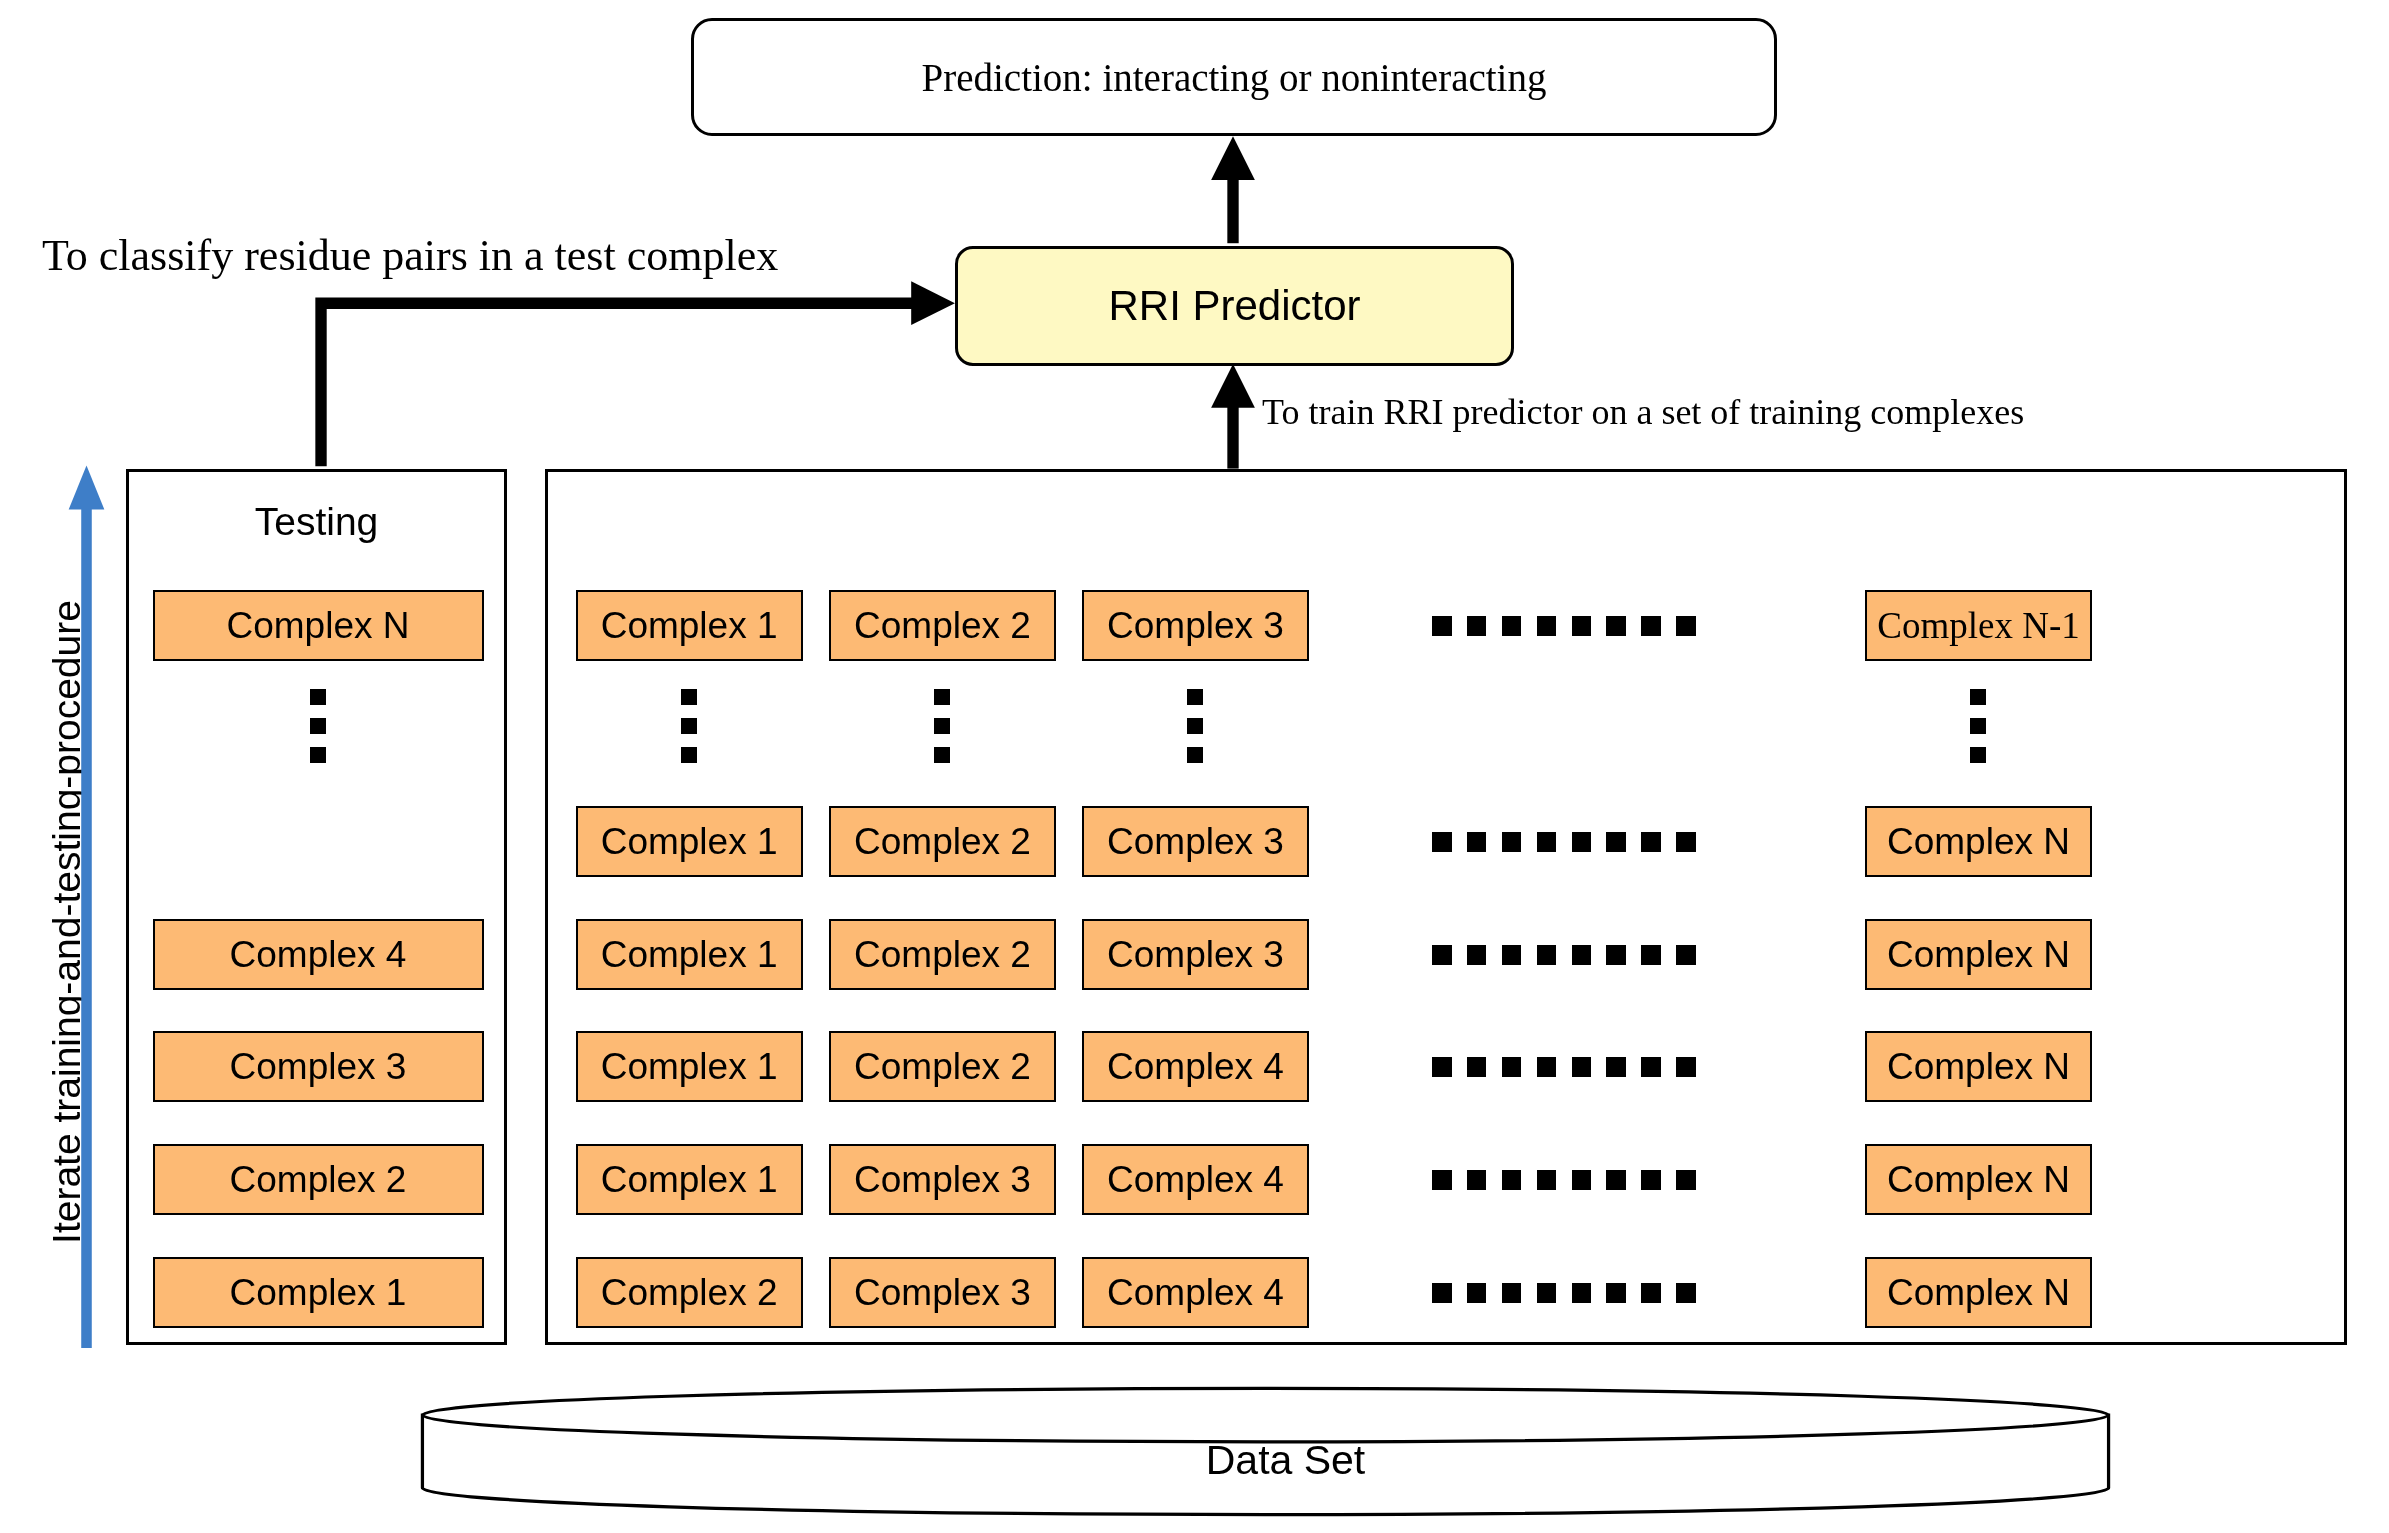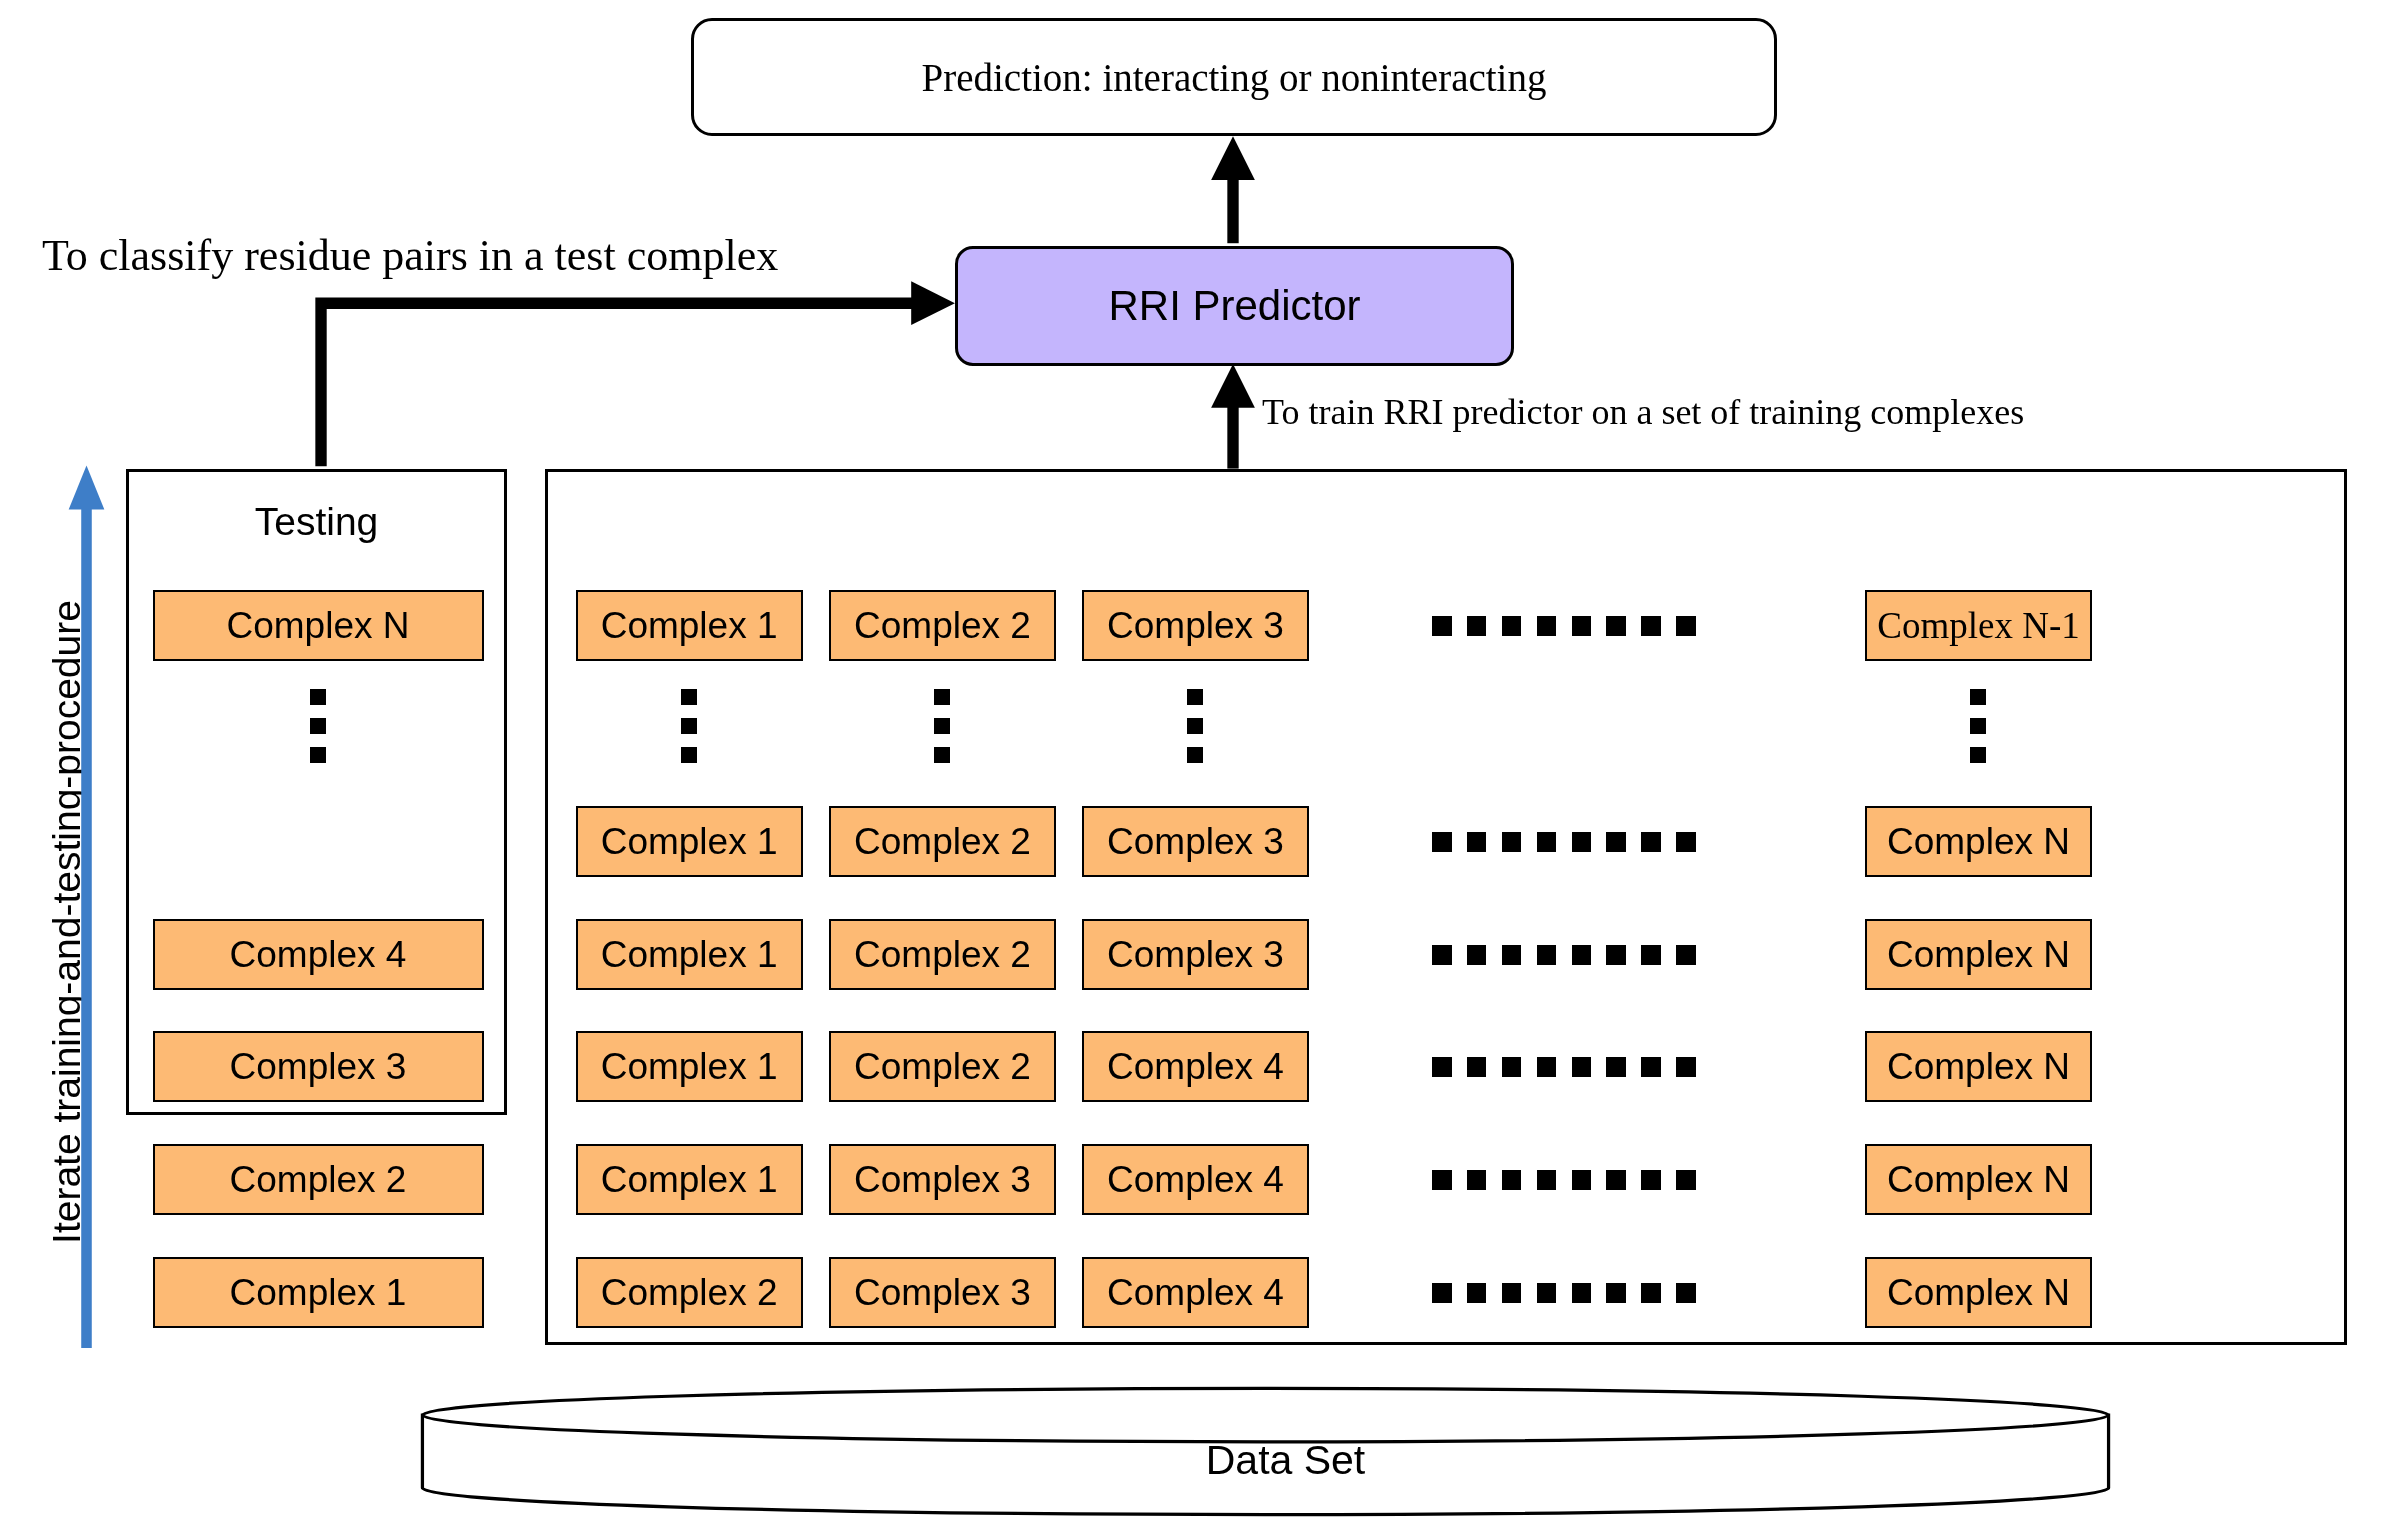--- a/index.html
+++ b/index.html
@@ -14,21 +14,21 @@
     position:absolute;left:691px;top:18px;width:1086px;height:118px;
     border:3.2px solid #000;border-radius:21px;background:#fff;
     display:flex;align-items:center;justify-content:center;
     box-sizing:border-box;
   }
   #prediction-box .txt{font-family:"Liberation Serif",serif;font-size:39px;line-height:1;}
 
   
   #rri-box{
     position:absolute;left:955px;top:246px;width:559px;height:120px;
-    border:3.2px solid #000;border-radius:18px;background:#c4b5fd;
+    border:3.2px solid #000;border-radius:18px;background:#fef9c3;
     display:flex;align-items:center;justify-content:center;
     box-sizing:border-box;
   }
   #rri-box .txt{font-size:42px;line-height:1;}
 
   
   #arrow-layer{position:absolute;left:0;top:0;width:2389px;height:1533px;pointer-events:none;}
 
   
   #caption-test{
@@ -45,21 +45,21 @@
     position:absolute;left:-379px;top:900px;width:892px;
     transform:rotate(-90deg);transform-origin:center center;
     text-align:center;font-size:39px;white-space:nowrap;
   }
   #blue-arrow{position:absolute;left:62px;top:464px;width:49px;height:884px;}
 
   
   .panel{
     position:absolute;border:3.2px solid #000;background:#fff;box-sizing:border-box;
   }
-  #panel-testing{left:126px;top:469px;width:381px;height:646px;padding-left:16px;}
+  #panel-testing{left:126px;top:469px;width:381px;height:876px;padding-left:16px;}
   #panel-training{left:545px;top:469px;width:1802px;height:876px;}
 
   .panel-title{
     position:absolute;width:100%;text-align:center;font-size:39px;top:27.6px;left:0;
   }
 
   
   .cell{
     position:absolute;border:2.4px solid #000;background:#fdba74;box-sizing:border-box;
     display:flex;align-items:center;justify-content:center;

